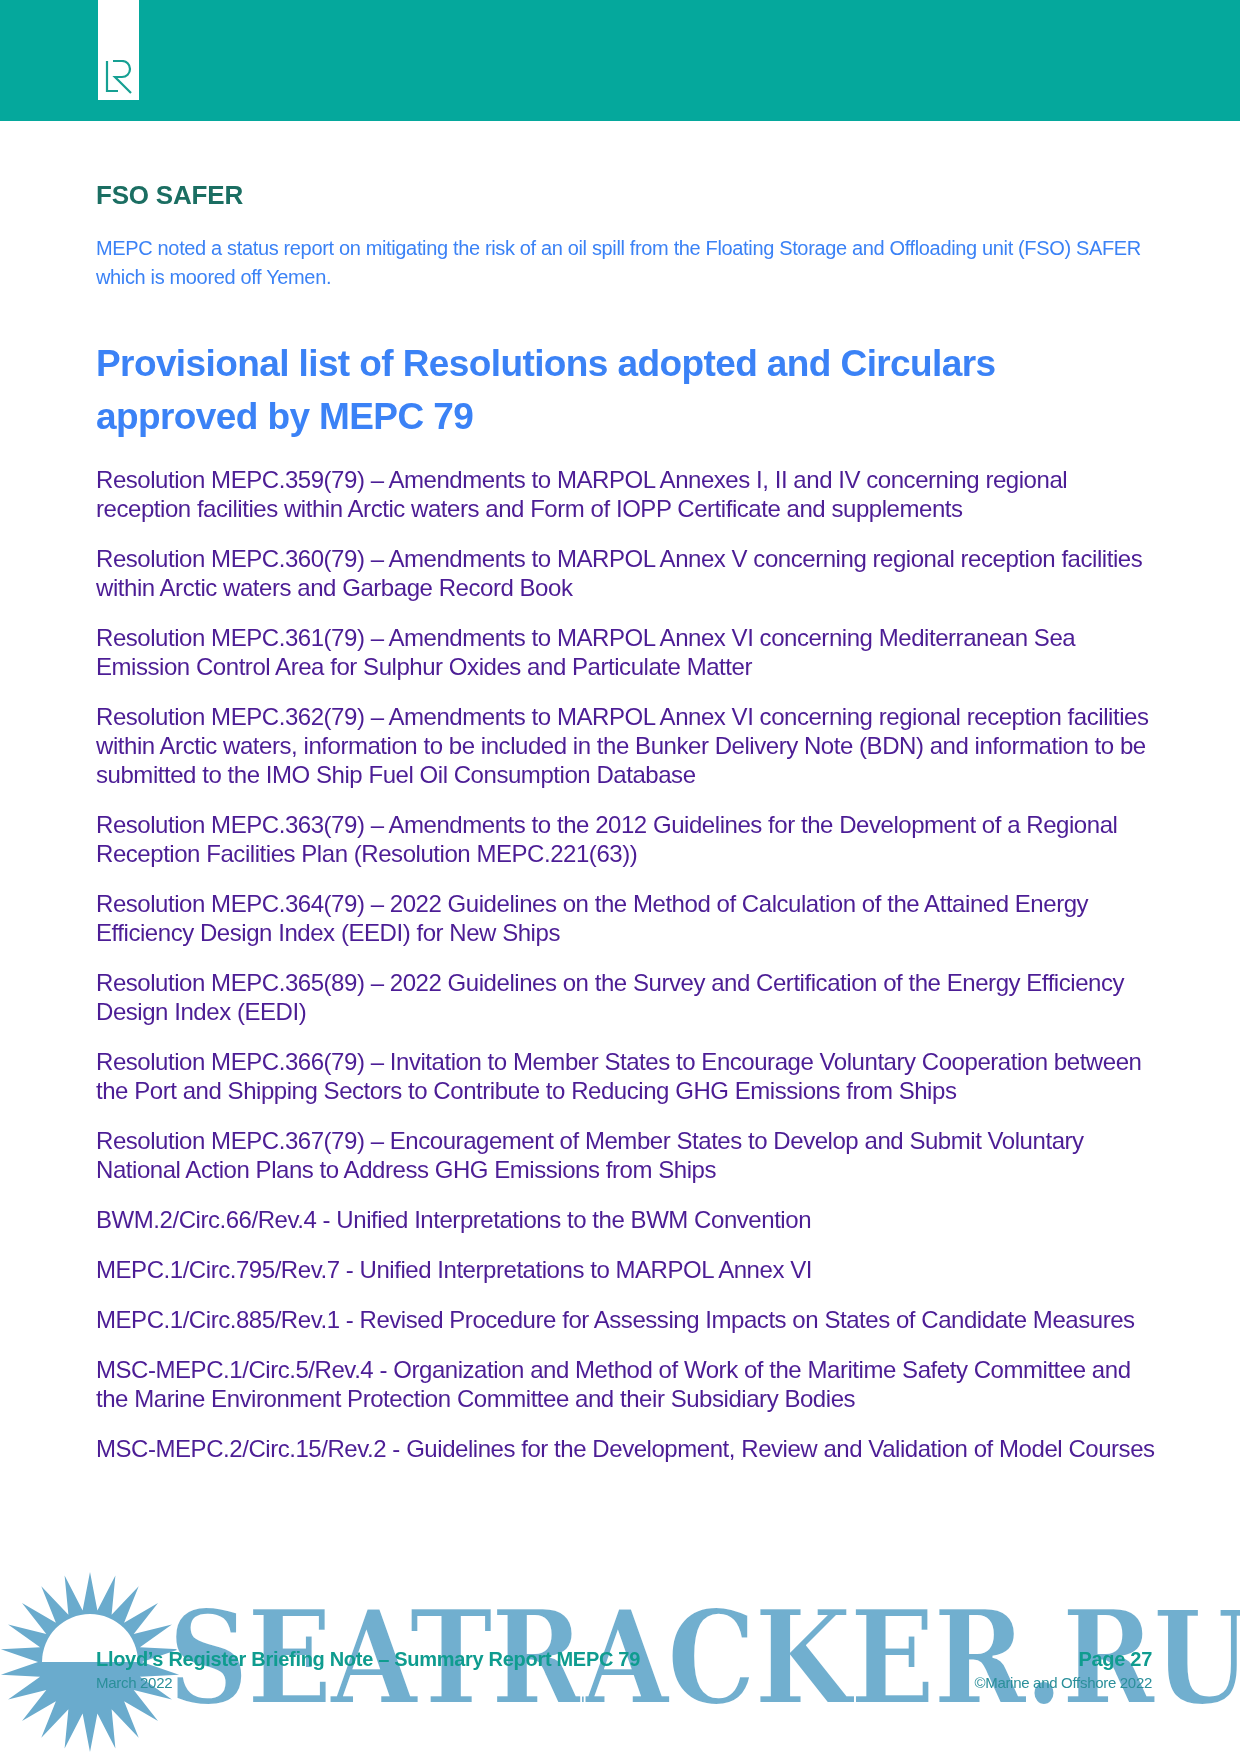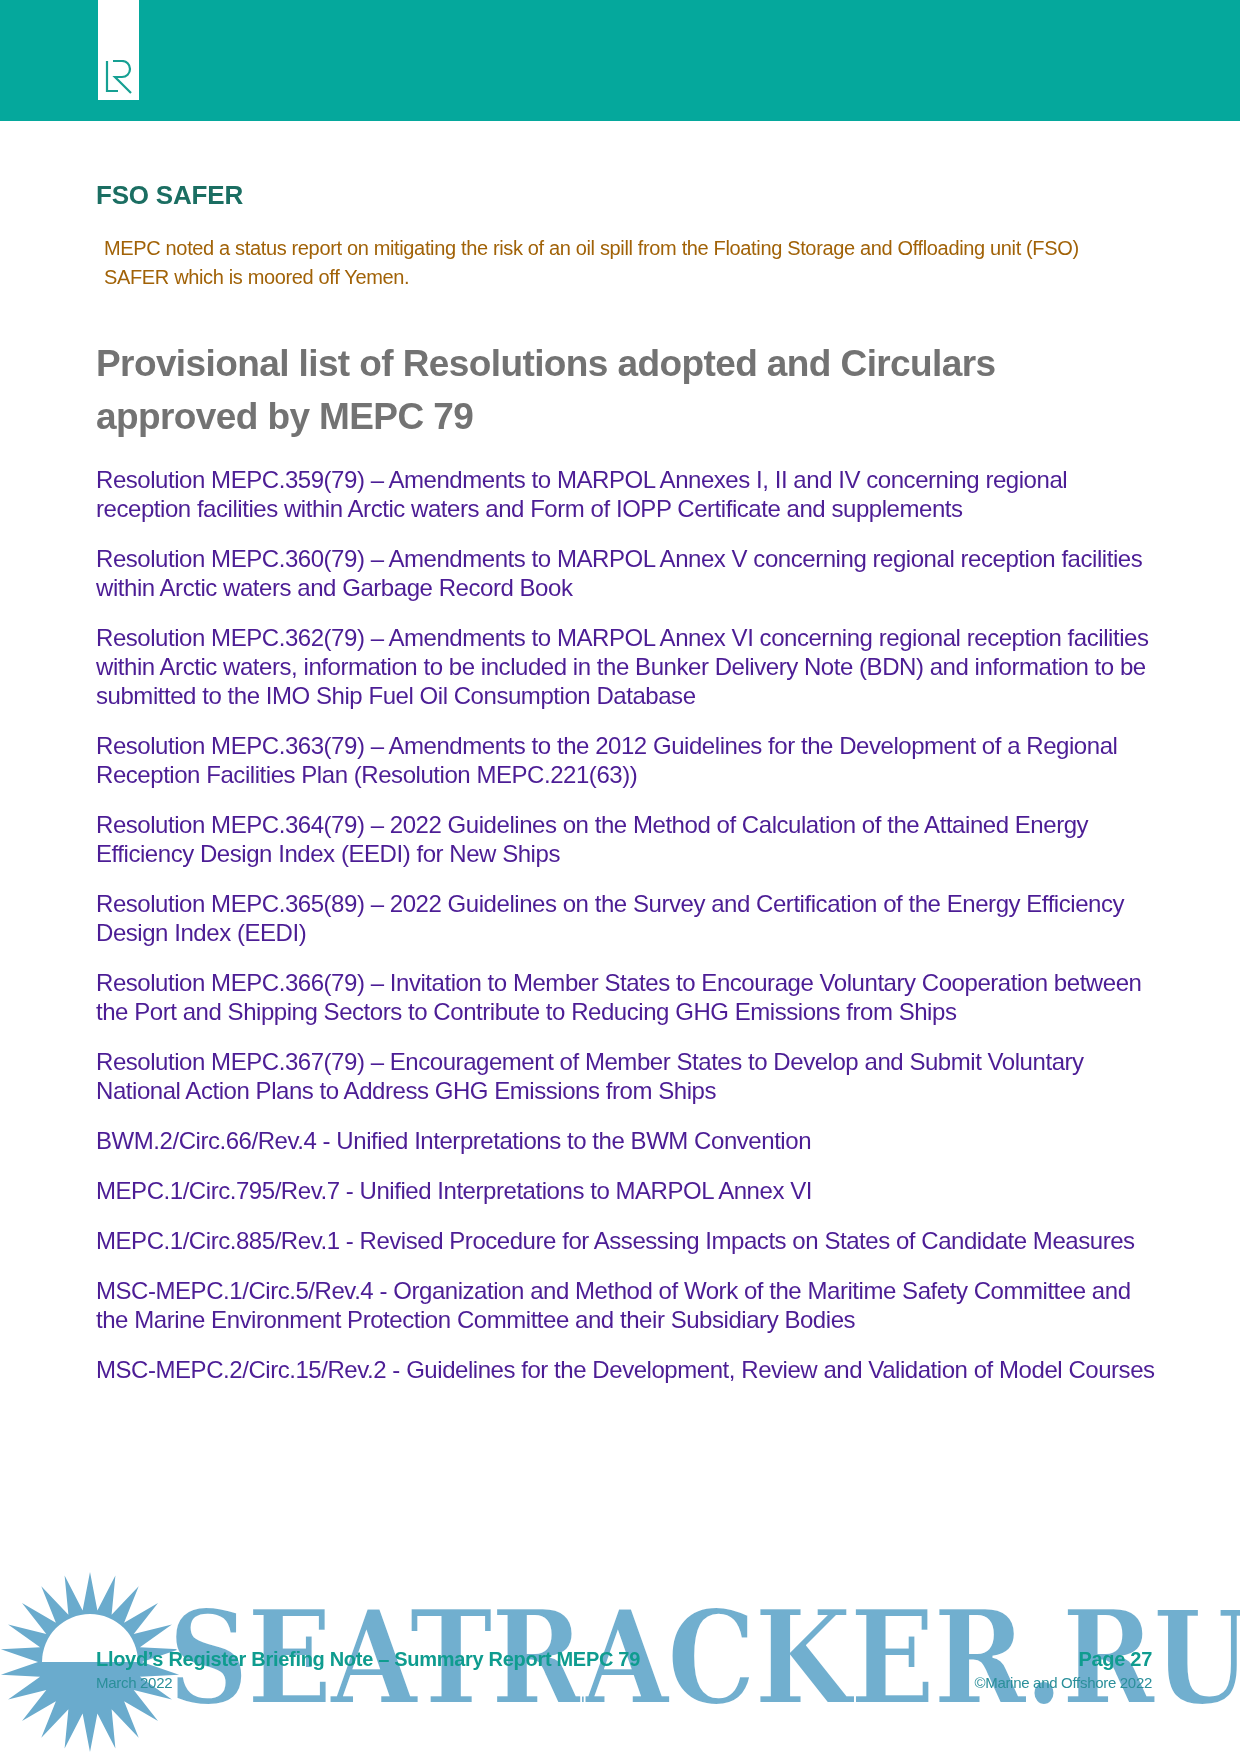--- a/index.html
+++ b/index.html
@@ -19,25 +19,25 @@
   }
   .logo-box svg { position: absolute; left: 7px; top: 60px; }
   .content {
     position: absolute; left: 96px; top: 178px; width: 1060px;
   }
   .section-title {
     font-size: 26px; color: #1b6e62; margin: 0 0 22px 0; line-height: 34px;
     letter-spacing: -0.2px;
   }
   .body-text {
-    font-size: 20px; line-height: 29px; margin: 8px; color: #a16207;
+    font-size: 20px; line-height: 29px; margin: 0; color: #3b82f6;
     letter-spacing: -0.35px;
   }
   .h2 {
-    font-size: 37px; line-height: 53px; color: #737373; font-weight: bold;
+    font-size: 37px; line-height: 53px; color: #3b82f6; font-weight: bold;
     margin: 45px 0 22px 0; letter-spacing: -0.6px;
   }
   .list-item {
     font-size: 24px; line-height: 29px; margin: 0 0 21px 0;
     letter-spacing: -0.45px; color: #4c1d95;
   }
   .footer-left {
     position: absolute; left: 96px; top: 1647px; color: #0f9c8f;
   }
   .footer-right {
@@ -77,20 +77,21 @@
   <p class="body-text">MEPC noted a status report on mitigating the risk of an oil spill from the Floating Storage and Offloading unit (FSO) SAFER which is moored off Yemen.</p>
 
   <h2 class="h2">
     <span>Provisional list of Resolutions adopted and Circulars</span><br>
     <span>approved by MEPC 79</span>
   </h2>
 
   <div>
     <p class="list-item">Resolution MEPC.359(79) – Amendments to MARPOL Annexes I, II and IV concerning regional reception facilities within Arctic waters and Form of IOPP Certificate and supplements</p>
     <p class="list-item">Resolution MEPC.360(79) – Amendments to MARPOL Annex V concerning regional reception facilities within Arctic waters and Garbage Record Book</p>
+    <p class="list-item">Resolution MEPC.361(79) – Amendments to MARPOL Annex VI concerning Mediterranean Sea Emission Control Area for Sulphur Oxides and Particulate Matter</p>
     <p class="list-item">Resolution MEPC.362(79) – Amendments to MARPOL Annex VI concerning regional reception facilities within Arctic waters, information to be included in the Bunker Delivery Note (BDN) and information to be submitted to the IMO Ship Fuel Oil Consumption Database</p>
     <p class="list-item">Resolution MEPC.363(79) – Amendments to the 2012 Guidelines for the Development of a Regional Reception Facilities Plan (Resolution MEPC.221(63))</p>
     <p class="list-item">Resolution MEPC.364(79) – 2022 Guidelines on the Method of Calculation of the Attained Energy Efficiency Design Index (EEDI) for New Ships</p>
     <p class="list-item">Resolution MEPC.365(89) – 2022 Guidelines on the Survey and Certification of the Energy Efficiency Design Index (EEDI)</p>
     <p class="list-item">Resolution MEPC.366(79) – Invitation to Member States to Encourage Voluntary Cooperation between the Port and Shipping Sectors to Contribute to Reducing GHG Emissions from Ships</p>
     <p class="list-item">Resolution MEPC.367(79) – Encouragement of Member States to Develop and Submit Voluntary National Action Plans to Address GHG Emissions from Ships</p>
     <p class="list-item">BWM.2/Circ.66/Rev.4 - Unified Interpretations to the BWM Convention</p>
     <p class="list-item">MEPC.1/Circ.795/Rev.7 - Unified Interpretations to MARPOL Annex VI</p>
     <p class="list-item">MEPC.1/Circ.885/Rev.1 - Revised Procedure for Assessing Impacts on States of Candidate Measures</p>
     <p class="list-item">MSC-MEPC.1/Circ.5/Rev.4 - Organization and Method of Work of the Maritime Safety Committee and the Marine Environment Protection Committee and their Subsidiary Bodies</p>

